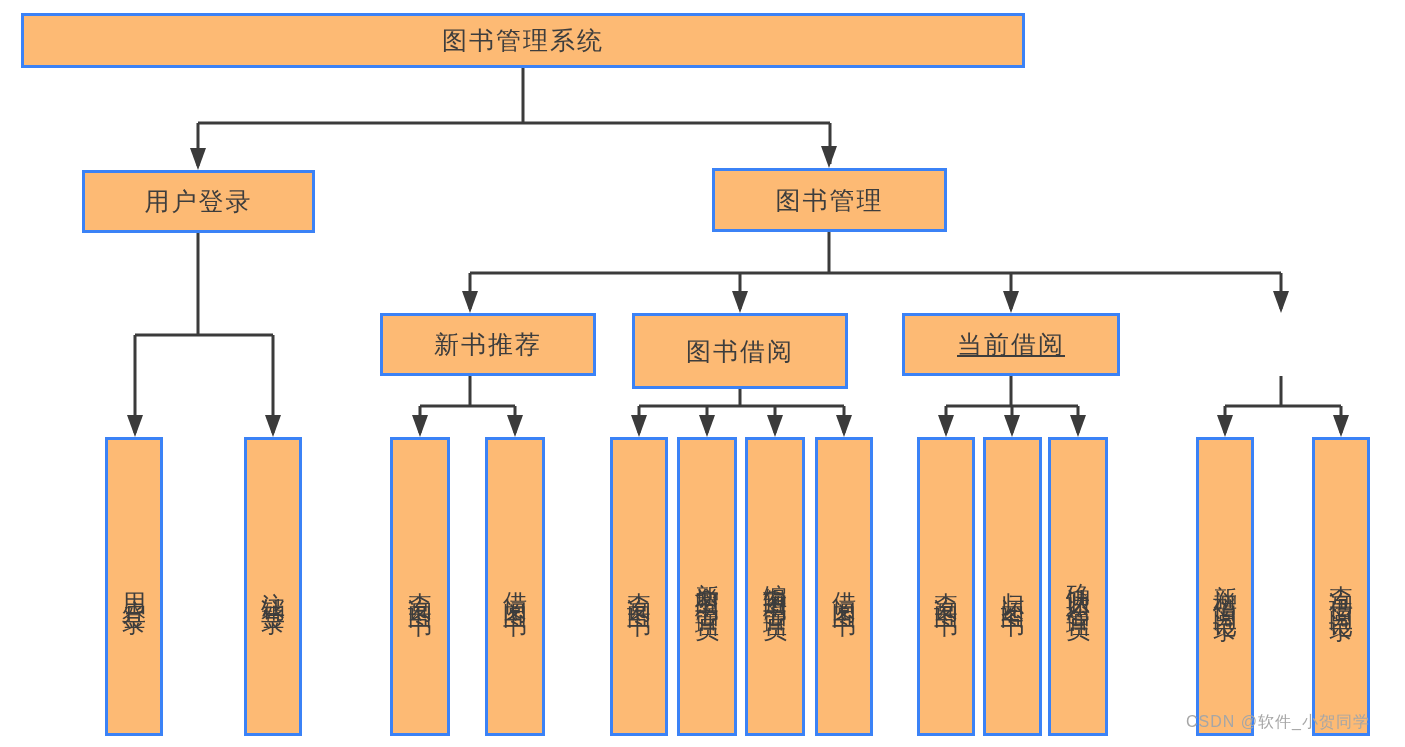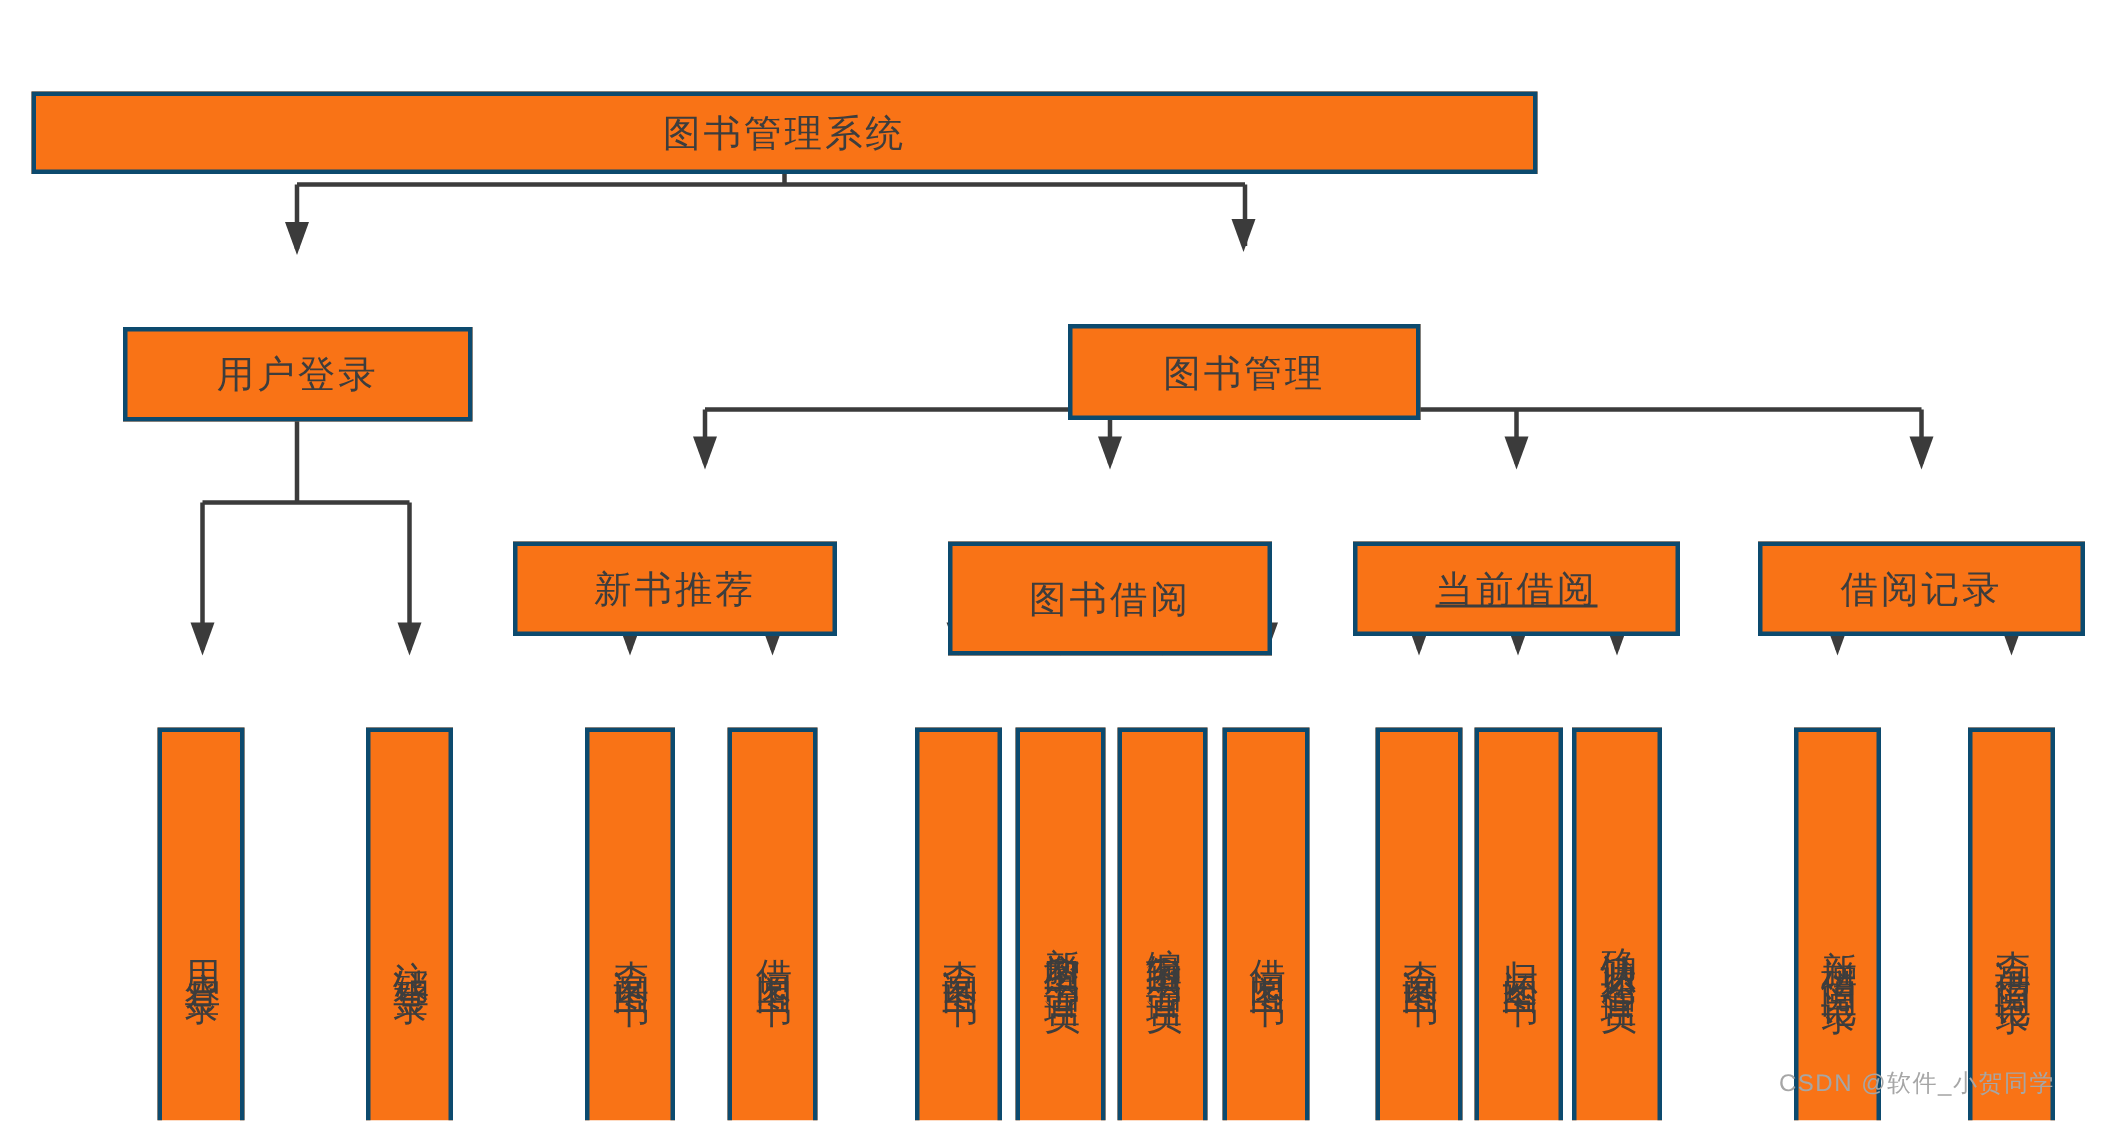--- a/index.html
+++ b/index.html
@@ -7,44 +7,43 @@
     position:relative;
     width:1405px;height:747px;
     background:#ffffff;
     font-family:"Liberation Sans","DejaVu Sans",sans-serif;
     overflow:hidden;
   }
   .wires{position:absolute;left:0;top:0;width:1405px;height:747px;}
   .node{
     position:absolute;
     box-sizing:border-box;
-    border:3px solid #0c4a6e;
-    background:#f97316;
+    border:3px solid #3b82f6;
+    background:#fdba74;
     display:flex;align-items:center;justify-content:center;
     color:#3d3d3d;
     font-size:25px;
     letter-spacing:2px;
     white-space:nowrap;
-    margin-top:48px;
   }
   .leaf{
     writing-mode:vertical-rl;
     text-orientation:mixed;
     font-size:24px;
     letter-spacing:7px;
     white-space:normal;
     line-height:1;
   }
   
   #n-root{left:21px;top:13px;width:1004px;height:55px;}
   
   #n-user-login{left:82px;top:170px;width:233px;height:63px;}
   #n-book-mgmt{left:712px;top:168px;width:235px;height:64px;}
   
-  #n-new-rec{left:342px;top:313px;width:216px;height:63px;}
+  #n-new-rec{left:380px;top:313px;width:216px;height:63px;}
   #n-borrowing{left:632px;top:313px;width:216px;height:76px;}
   #n-current{left:902px;top:313px;width:218px;height:63px;text-decoration:underline;}
   #n-records{left:1172px;top:313px;width:218px;height:63px;}
   
   .leaf{top:437px;height:299px;width:58px;}
   #l-g1-0{left:105px;}
   #l-g1-1{left:244px;}
   #l-g2-0{left:390px;width:60px;}
   #l-g2-1{left:485px;width:60px;}
   #l-g3-0{left:610px;}
@@ -112,21 +111,20 @@
   </svg>
 
   <div class="node" id="n-root">图书管理系统</div>
 
   <div class="node" id="n-user-login">用户登录</div>
   <div class="node" id="n-book-mgmt">图书管理</div>
 
   <div class="node" id="n-new-rec">新书推荐</div>
   <div class="node" id="n-borrowing">图书借阅</div>
   <div class="node" id="n-current">当前借阅</div>
-  <div class="node" id="n-records">借阅记录</div>
 
   <div class="node leaf" id="l-g1-0">用户登录</div>
   <div class="node leaf" id="l-g1-1">注销登录</div>
 
   <div class="node leaf" id="l-g2-0">查询图书</div>
   <div class="node leaf" id="l-g2-1">借阅图书</div>
 
   <div class="node leaf" id="l-g3-0">查询图书</div>
   <div class="node leaf" id="l-g3-1">新增图书（管理员）</div>
   <div class="node leaf" id="l-g3-2">编辑图书（管理员）</div>

